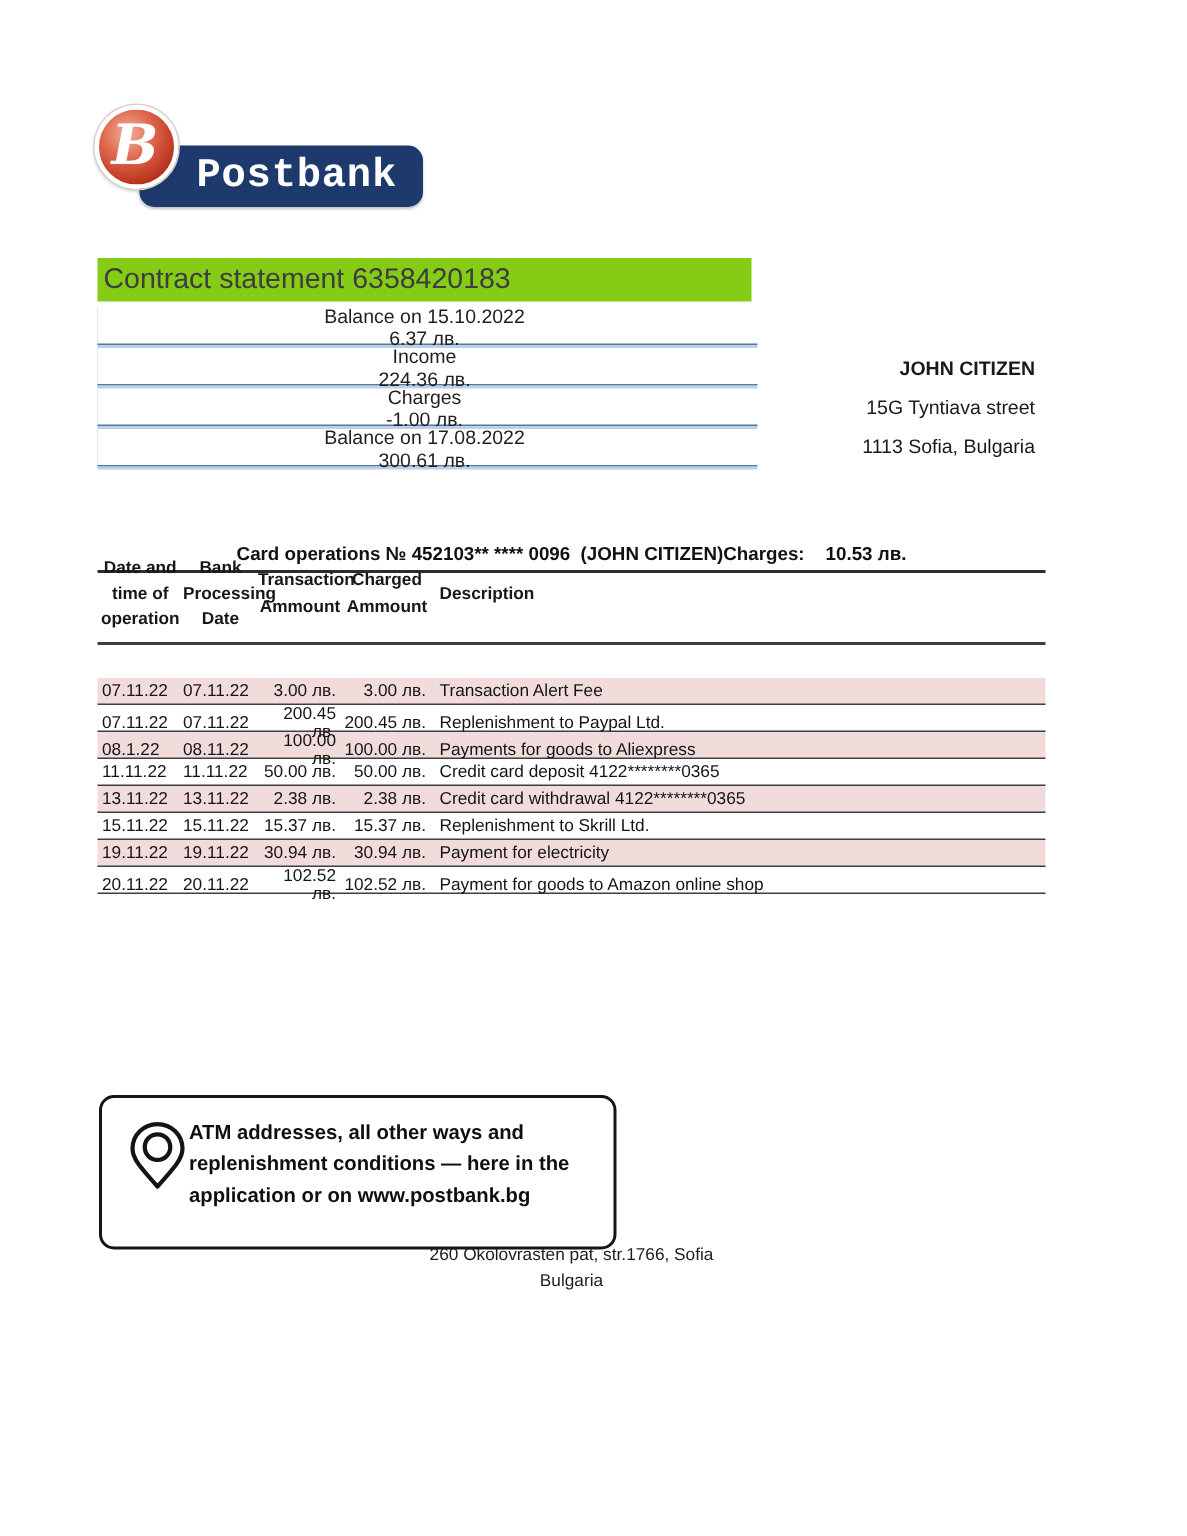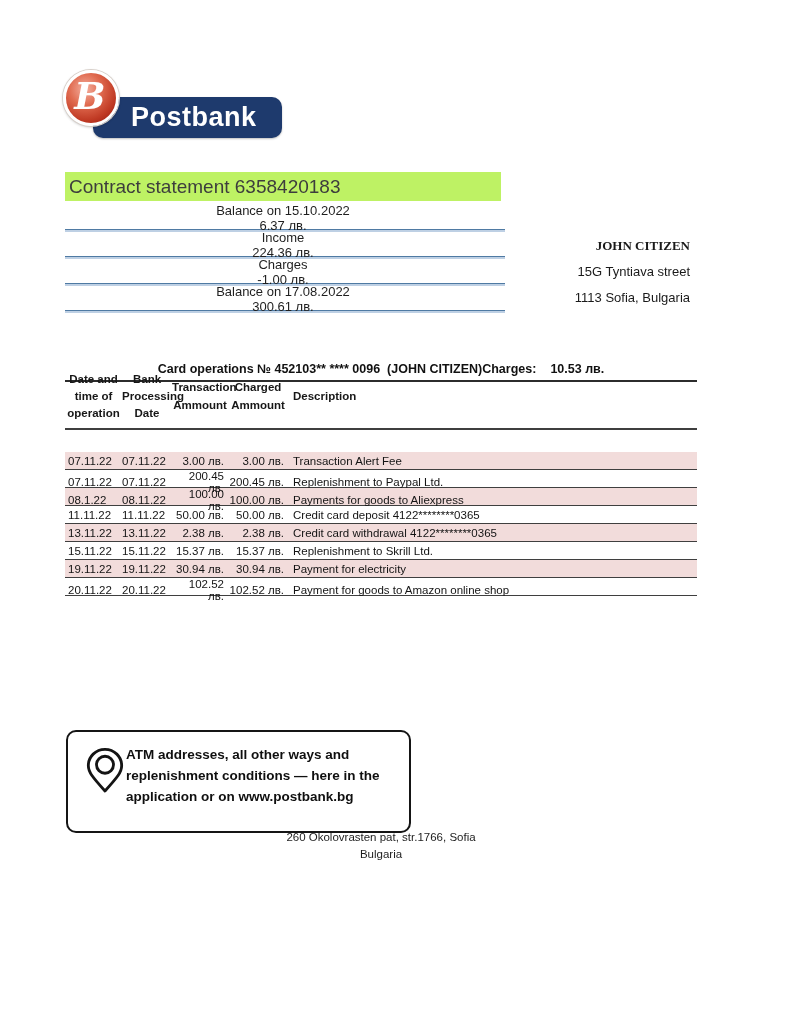--- a/index.html
+++ b/index.html
@@ -7,54 +7,55 @@
     position:relative; width:791px; height:1024px; background:#fff;
     font-family:"Liberation Sans", sans-serif; color:#1f1f1f; overflow:hidden;
   }
 
   
   .logo-rect {
     position:absolute; left:93px; top:97px; width:189px; height:41px;
     background:#1e3a6d; border-radius:10px; display:flex; align-items:center;
     padding-left:38px; box-sizing:border-box;
     box-shadow:0 1px 2px rgba(0,0,0,0.25);
+    font-family:Liberation Mono, monospace;
   }
   .logo-rect .brand { color:#fff; font-weight:bold; font-size:27px; letter-spacing:0.5px; }
   .logo-circle {
     position:absolute; left:63px; top:70px; width:56px; height:56px; border-radius:50%;
     background:radial-gradient(circle at 38% 32%, #f4b0a0 0%, #e06a4f 35%, #c03a24 68%, #8e140b 100%);
     border:3px solid #fff; box-shadow:0 0 0 1px #d8d0ca, 0 1px 3px rgba(0,0,0,0.3);
     display:flex; align-items:center; justify-content:center; box-sizing:border-box; z-index:2;
   }
   .logo-b {
     font-family:"DejaVu Serif", serif; font-style:italic; font-weight:bold;
     color:#fff; font-size:37px; line-height:1; transform:translate(-1px,-2px);
   }
 
   
   .stmt-title {
     position:absolute; left:65px; top:172px; width:436px; height:29px;
-    background:#bef264; color:#3d3d3d; font-size:19px; line-height:29px;
+    background:#84cc16; color:#3d3d3d; font-size:19px; line-height:29px;
     padding-left:4px; box-sizing:border-box; white-space:pre;
   }
 
   
   .summary { position:absolute; left:65px; top:203px; width:440px; }
   .sum-row {
     display:flex; justify-content:space-between; align-items:center;
     height:26px; font-size:13px; padding:0 7px 0 3px;
     border-bottom:1px solid #4f7aa3; box-shadow:0 2px 0 #bed0e4;flex-direction:column;
   }
 
   
   .customer {
     position:absolute; right:101px; top:233px; text-align:right;
     font-size:13px; line-height:26px; color:#1a1a1a;
   }
-  .customer .name { font-weight:bold;font-family:Liberation Serif, serif; }
+  .customer .name { font-weight:bold; }
 
   
   .cardops {
     position:absolute; left:65px; top:362px; width:632px;
     display:flex; justify-content:center; align-items:flex-end;
     border-bottom:2px solid #2c2c2c; padding-bottom:4px; box-sizing:border-box;
     font-weight:bold; font-size:12.5px; color:#111;
   }
   .cardops .title { white-space:pre; }
   .charges-group { display:flex; gap:14px; white-space:pre; }

